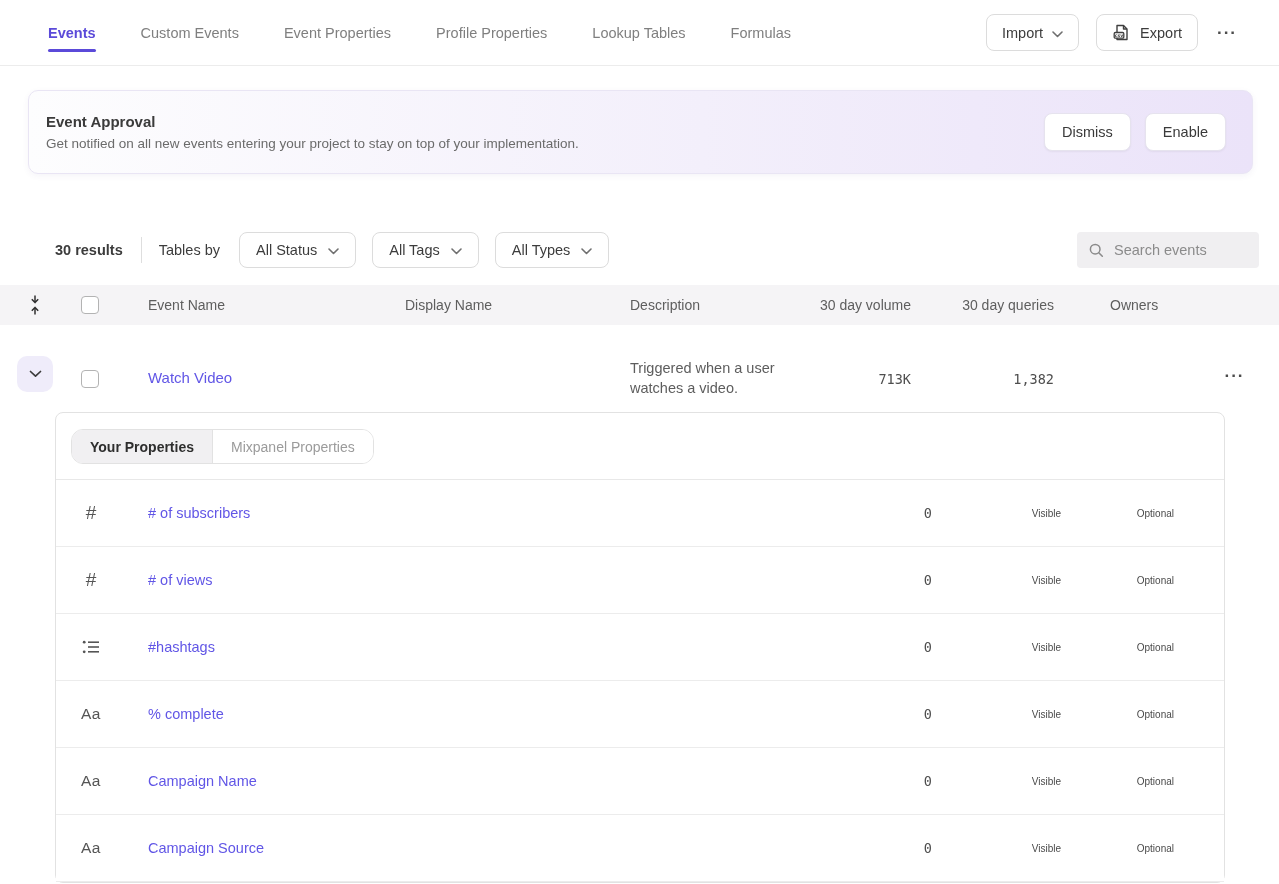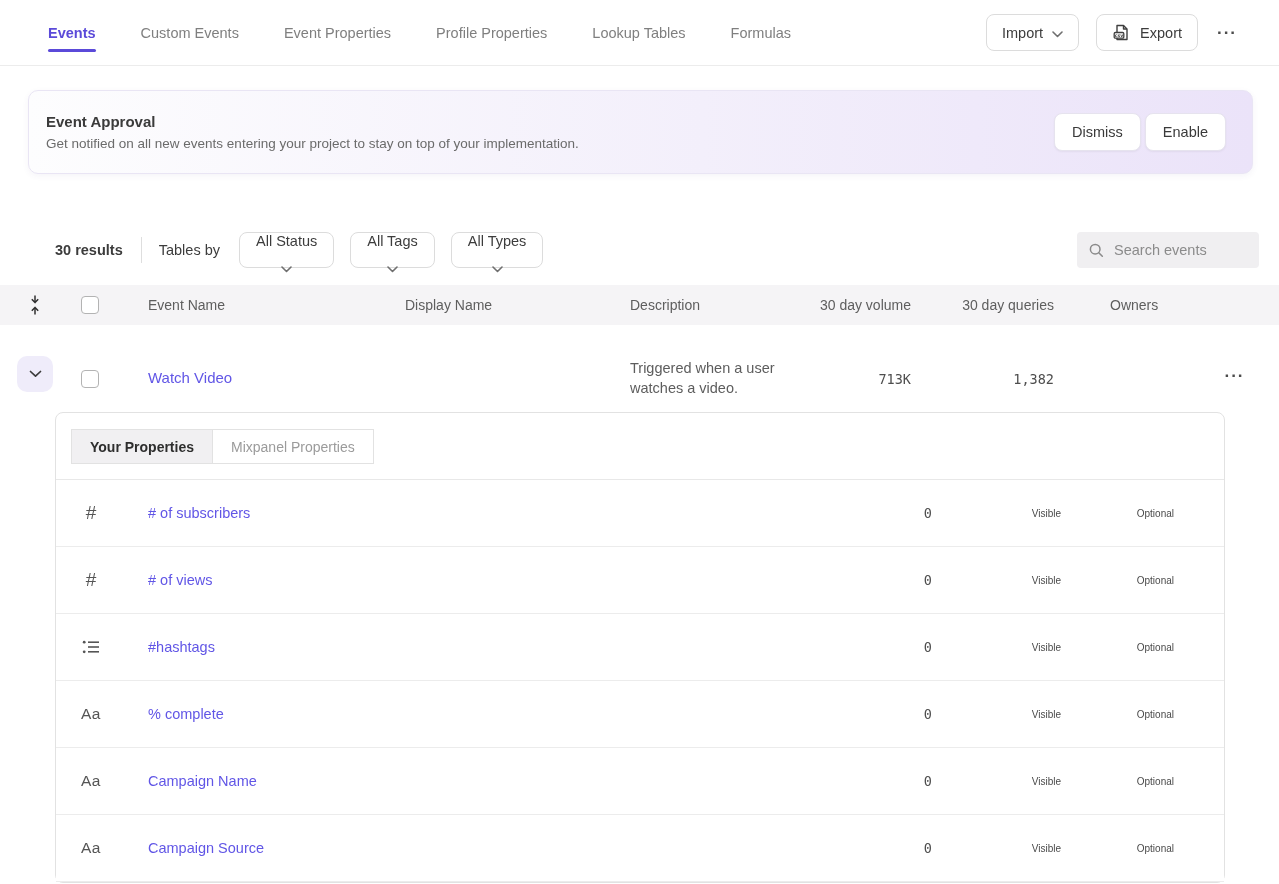--- a/index.html
+++ b/index.html
@@ -42,41 +42,41 @@
   
   .banner {
     margin: 24px 26px 0 28px; width: 1225px; height: 84px;
     border-radius: 10px; border: 1px solid #e9e5f4;
     background: linear-gradient(90deg, #fdfdfe 0%, #f3effb 55%, #ebe3f9 100%);
     box-shadow: 0 2px 6px rgba(80, 60, 140, 0.06);
     display: flex; align-items: center; padding: 0 26px 0 17px;
   }
   .banner-title { font-size: 15px; font-weight: 700; color: #3b3b3b; margin-bottom: 6px; }
   .banner-desc { font-size: 13.5px; color: #6b6b6b; }
-  .banner-actions { margin-left: auto; display: flex; gap: 4px; }
+  .banner-actions { margin-left: auto; display: flex; gap: 14px; }
   .banner-btn {
     height: 38px; padding: 0 17px; background: #fff; border: 1px solid #e6e3ee;
     border-radius: 8px; box-shadow: 0 1px 2px rgba(0,0,0,0.05);
     font-size: 14.5px; font-weight: 500; color: #3a3a3a; cursor: pointer;
     font-family: inherit;
   }
 
   
   .toolbar {
     margin-top: 58px; height: 36px; padding: 0 20px 0 55px;
     display: flex; align-items: center;
   }
   .results-count { font-size: 14.5px; font-weight: 700; color: #3c3c3c; }
   .toolbar-divider { width: 1px; height: 26px; background: #dedede; margin: 0 17px 0 18px; }
   .filter-by { font-size: 14.5px; font-weight: 500; color: #3c3c3c; margin-right: 19px; }
   .pill {
     display: inline-flex; align-items: center; gap: 11px;
     height: 36px; padding: 0 16px; border: 1px solid #dcdcdc; border-radius: 8px;
     background: #fff; font-size: 14.5px; font-weight: 500; color: #3c3c3c;
-    margin-right: 16px; cursor: pointer; font-family: inherit; flex-direction: column;
+    margin-right: 16px; cursor: pointer; font-family: inherit;
   }
   .chev { display: inline-block; }
   .search-box {
     margin-left: auto; width: 182px; height: 36px; background: #f0eff1;
     border-radius: 4px; display: flex; align-items: center; padding: 0 10px 0 11px;
   }
   .search-box input {
     border: none; outline: none; background: transparent; margin-left: 9px;
     font-size: 14.5px; color: #3f3f3f; width: 130px; font-family: inherit;
   }
@@ -120,21 +120,21 @@
 
   
   .panel {
     margin-left: 55px; width: 1170px;
     border: 1px solid #e2e2e2; border-radius: 8px; background: #fff;
   }
   .panel-header {
     height: 67px; padding: 16px 0 0 15px; border-bottom: 1px solid #e8e8e8;
   }
   .tab-group {
-    display: inline-flex; height: 35px; border: 1px solid #e2e2e2; border-radius: 0;
+    display: inline-flex; height: 35px; border: 1px solid #e2e2e2; border-radius: 12px;
     overflow: hidden; background: #fff;
   }
   .ptab {
     display: flex; align-items: center; padding: 0 18px; font-size: 14px;
     cursor: pointer; background: #fff; color: #9b9b9b; font-weight: 500;
     border: none; font-family: inherit;
   }
   .ptab.active { background: #f1f0f2; color: #2e2e2e; font-weight: 700; }
   .ptab + .ptab { border-left: 1px solid #e2e2e2; }
 

